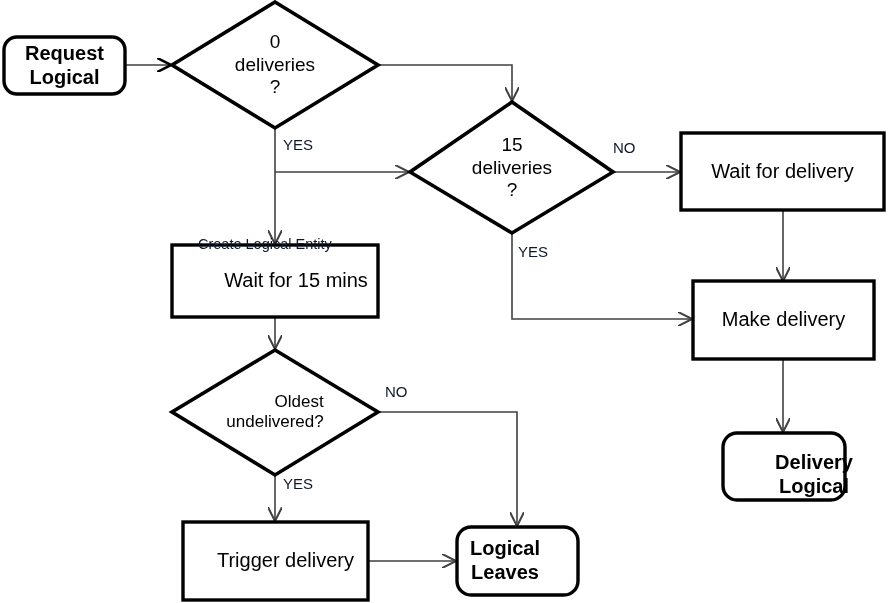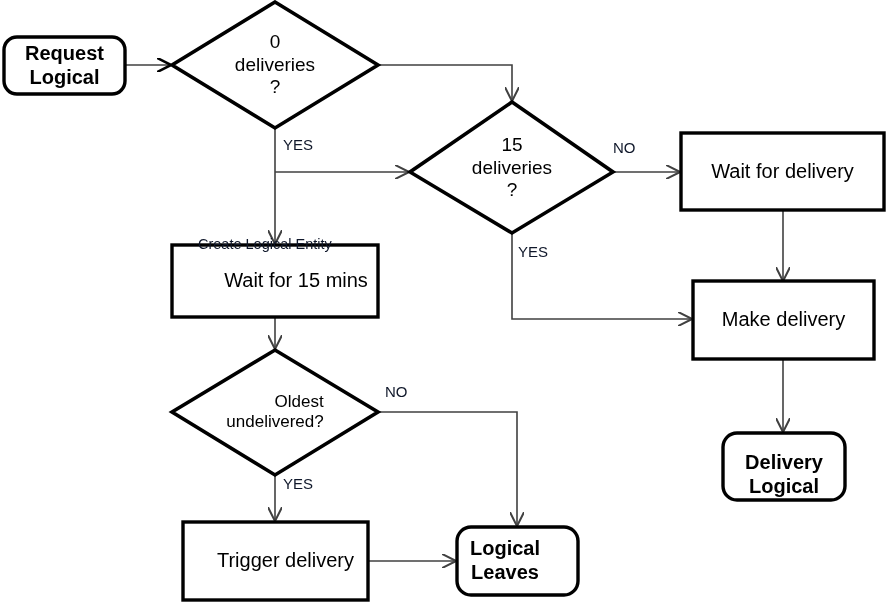--- a/index.html
+++ b/index.html
@@ -143,21 +143,21 @@
       <div>15</div>
       <div>deliveries</div>
       <div>?</div>
     </div>
   </div>
 
   <div class="node-text process" style="left:693px; top:281px; width:181px; height:78px;">Make delivery</div>
 
   <div class="node-text process" style="left:681px; top:133px; width:203px; height:77px;">Wait for delivery</div>
 
-  <div class="node-text terminator" style="left:723px; top:433px; width:122px; height:84px;">
+  <div class="node-text terminator" style="left:753px; top:433px; width:122px; height:84px;">
     <div>
       <div>Delivery</div>
       <div>Logical</div>
     </div>
   </div>
 
   <div class="node-text process" style="left:172px; top:245px; width:206px; height:72px;margin-left:21px;">Wait for 15 mins</div>
 
   <div class="node-text decision-small" style="left:182px; top:378px; width:186px; height:68px;text-align:right;">
     <div>

